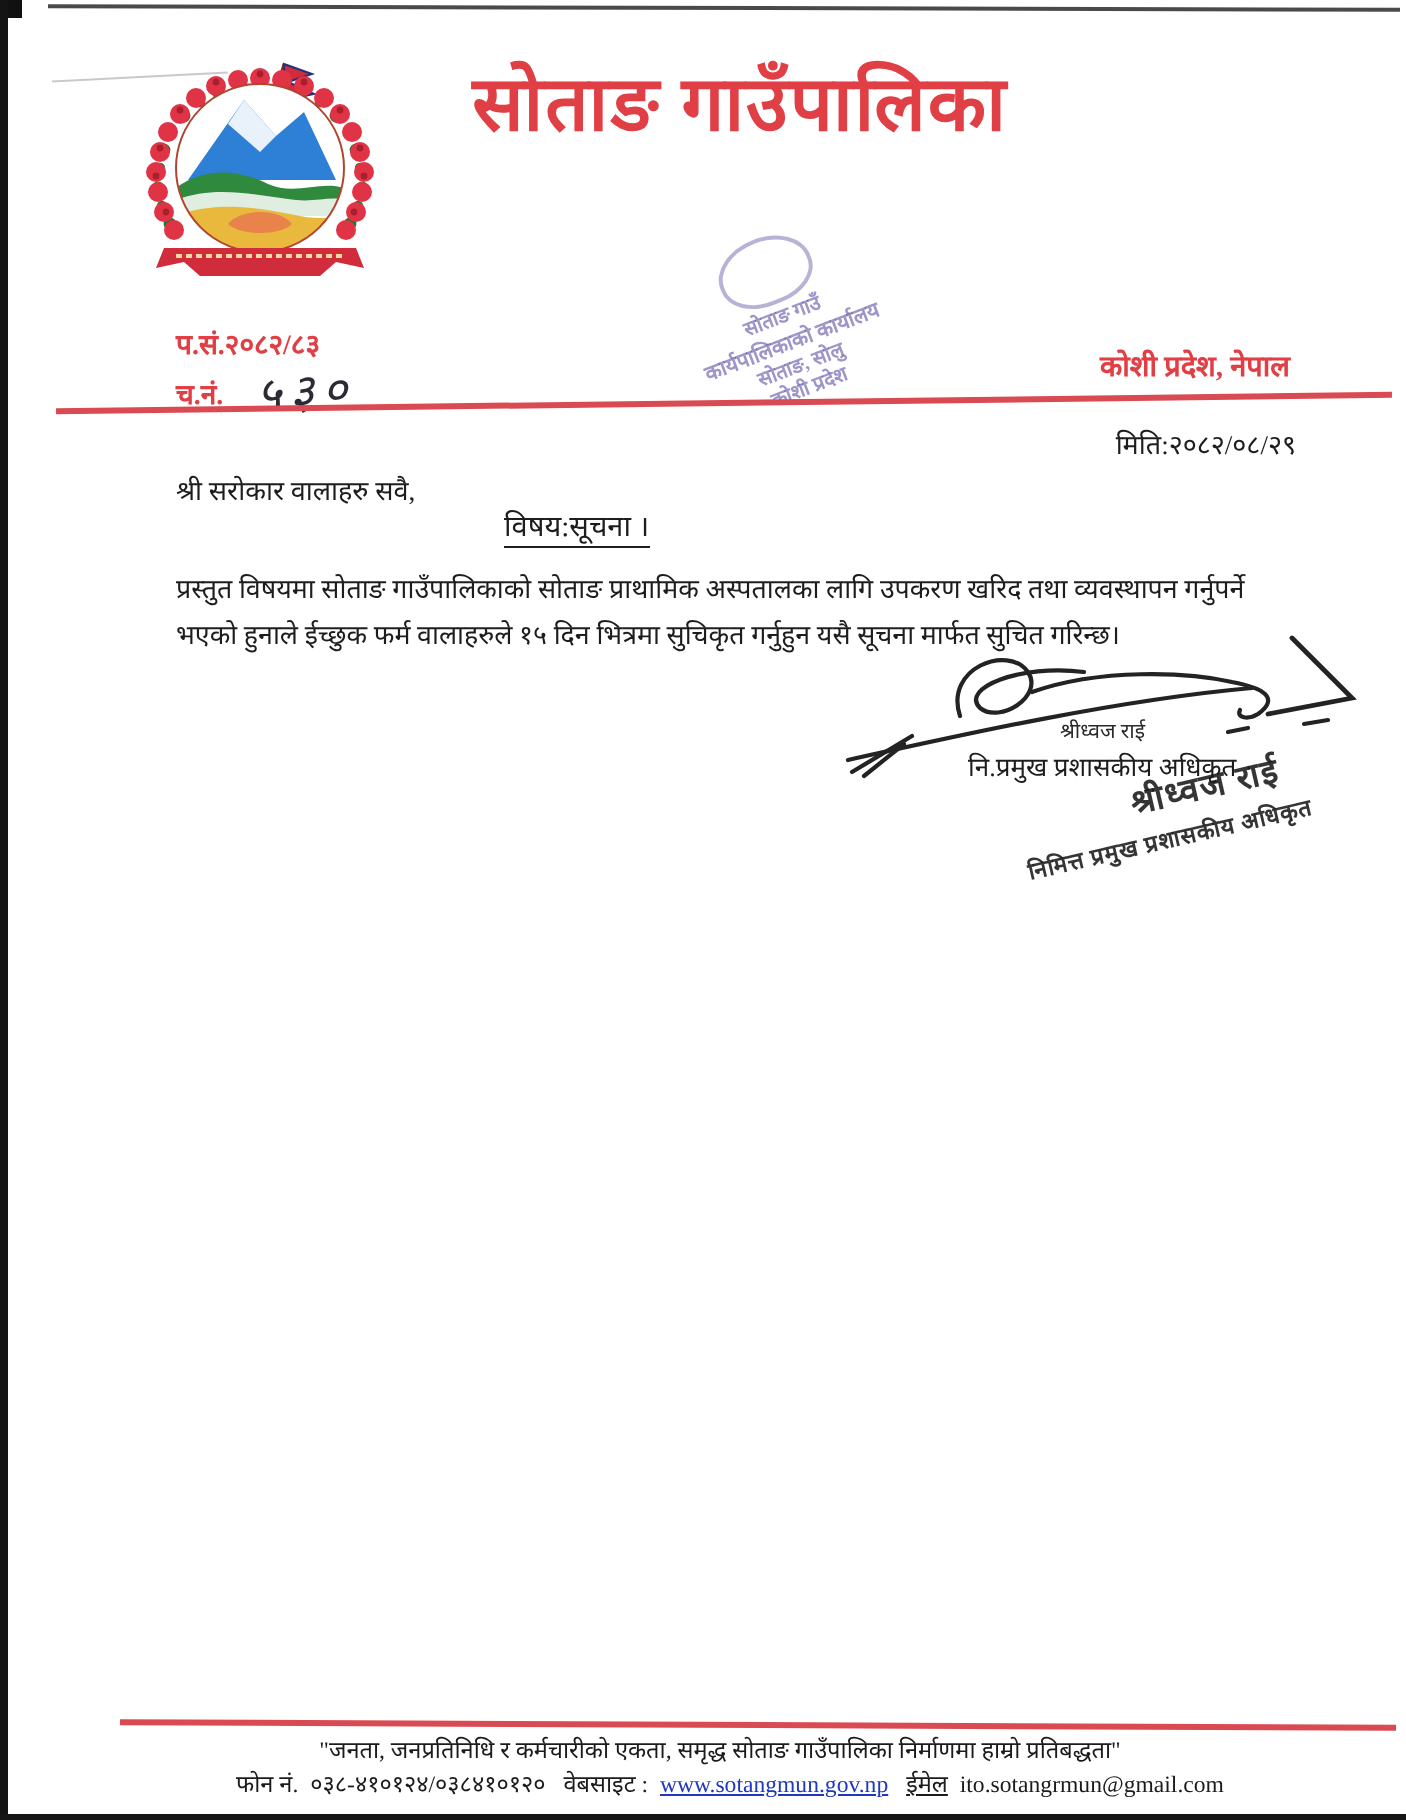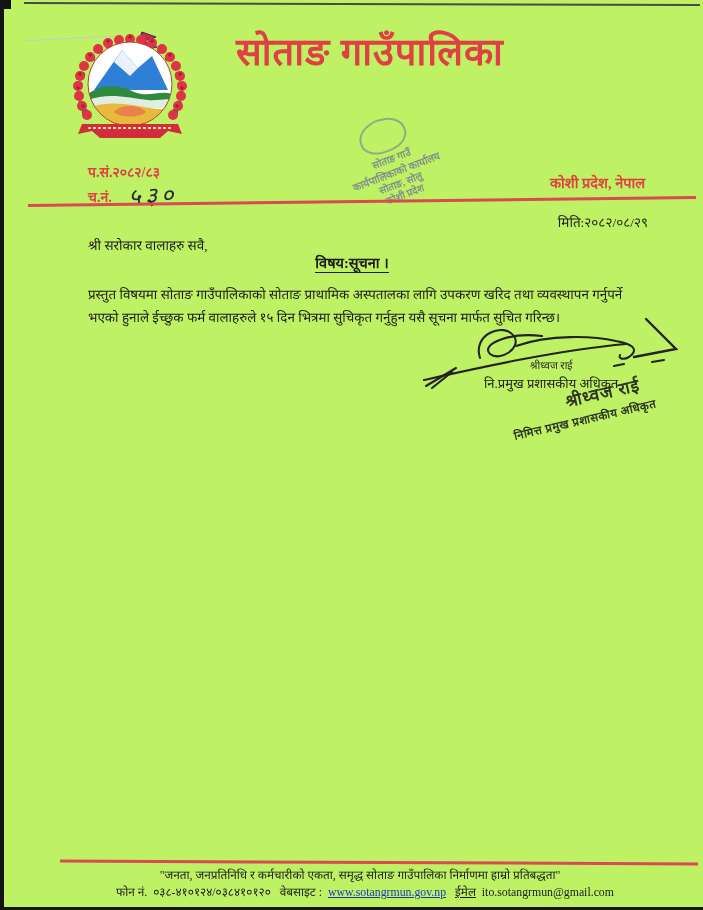--- a/index.html
+++ b/index.html
@@ -1,17 +1,17 @@
 <!DOCTYPE html>
 <html><head>
 <meta charset="utf-8">
 <style>
   html,body{margin:0;padding:0;background:#e8e8e8;}
   .page{
-    position:relative;width:703px;height:910px;background:#bef264;
+    position:relative;width:703px;height:910px;background:#ffffff;
     font-family:"Liberation Serif","DejaVu Serif",serif;color:#1d1d1d;
     overflow:hidden;margin:0 auto;
   }
   
   .edge-left{position:absolute;left:0;top:0;width:4px;height:910px;background:#141414;}
   .edge-top{position:absolute;left:24px;top:3px;width:676px;height:2px;background:#4a4a4a;transform:rotate(0.15deg);}
   .edge-bottom{position:absolute;left:0;top:907px;width:703px;height:3px;background:#161616;}
   .corner-mark{position:absolute;left:0;top:0;width:11px;height:9px;background:#111;}
   .scan-scratch{position:absolute;left:26px;top:38px;width:88px;height:1px;background:#c9c9c9;transform:rotate(-3deg);}
 
@@ -36,21 +36,21 @@
     font-weight:bold;line-height:1.25;pointer-events:none;}
   .office-stamp .emblem-ring{width:44px;height:30px;border:2px solid rgba(97,85,166,0.45);
     border-radius:50% 50% 45% 45%;margin:0 auto 2px auto;}
   .office-stamp .s1{font-size:10px;}
   .office-stamp .s2{font-size:10.5px;}
   .office-stamp .s3{font-size:10px;}
   .office-stamp .s4{font-size:10px;}
 
   
   .addressee{position:absolute;left:88px;top:236px;font-size:13.5px;}
-  .subject{position:absolute;left:252px;top:252px;width:200px;text-align:center;font-size:14.5px;font-weight:bold;}
+  .subject{position:absolute;left:252px;top:252px;width:200px;font-size:14.5px;font-weight:normal;}
   .subject span{border-bottom:1.5px solid #1d1d1d;padding-bottom:1px;}
   .body-text{position:absolute;left:88px;top:270px;width:560px;font-size:13.4px;line-height:23px;}
 
   
   .sig-svg{position:absolute;left:418px;top:316px;}
   .sig-name-small{position:absolute;left:530px;top:358px;font-size:10.5px;color:#2a2a2a;}
   .sig-designation{position:absolute;left:484px;top:374px;font-size:13px;}
   .name-stamp{position:absolute;left:462px;top:386px;width:240px;transform:rotate(-13deg);
     color:rgba(25,25,25,0.88);text-align:center;}
   .name-stamp .n1{font-size:17px;font-weight:bold;padding-left:46px;letter-spacing:1px;}
@@ -209,18 +209,18 @@
     <div class="n1">श्रीध्वज राई</div>
     <div class="n2">निमित्त प्रमुख प्रशासकीय अधिकृत</div>
   </div>
 
   <div class="footer-rule"></div>
   <div class="motto">"जनता, जनप्रतिनिधि र कर्मचारीको एकता, समृद्ध सोताङ गाउँपालिका निर्माणमा हाम्रो प्रतिबद्धता"</div>
   <div class="contact">
     <span class="lbl">फोन नं.</span>
     <span>०३८-४१०१२४/०३८४१०१२०</span>
     <span class="lbl" style="margin-left:6px;margin-top:40px;">वेबसाइट :</span>
-    <a href="#">www.sotangrmun.gov.np</a>
+    <a href="#">www.sotangmun.gov.np</a>
     <span class="lbl" style="margin-left:6px;text-decoration:underline;">ईमेल</span>
     <span class="email">ito.sotangrmun@gmail.com</span>
   </div>
 
 </div>
 
 </body></html>

